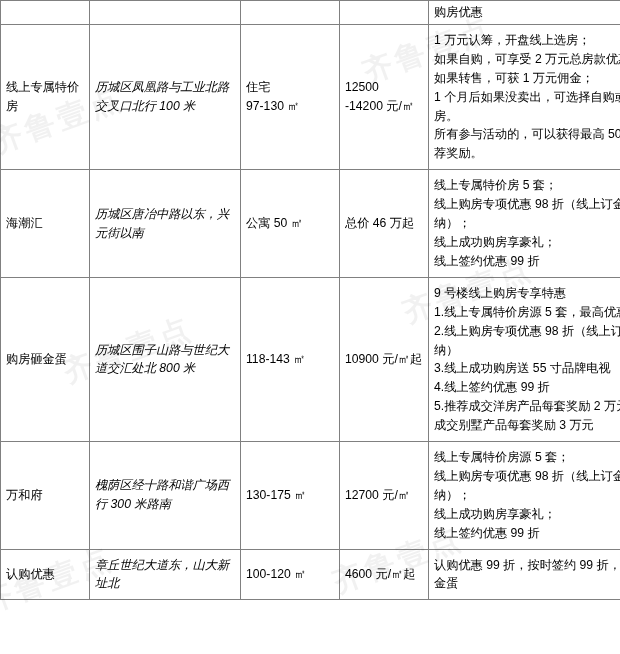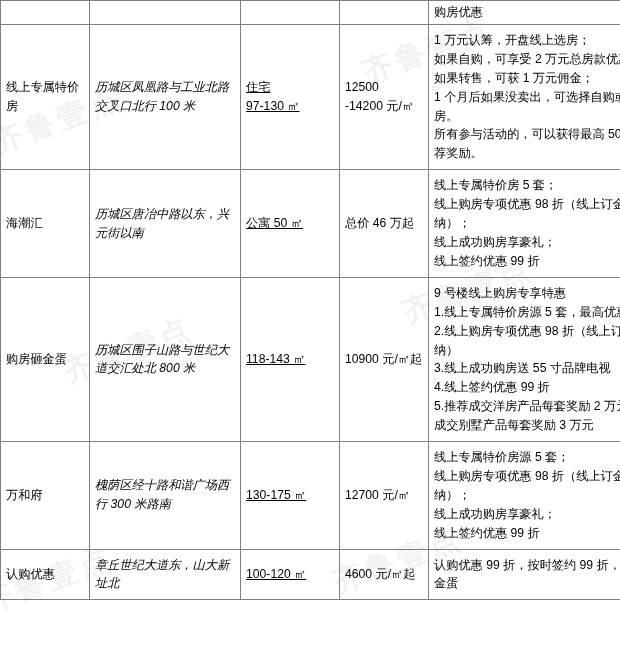--- a/index.html
+++ b/index.html
@@ -45,21 +45,21 @@
   table.main-table td {
     border: 1px solid #808080;
     vertical-align: middle;
     padding: 6px 5px;
     font-size: 12.2px;
     line-height: 1.55;
     word-break: break-all;
   }
   td.c0 { width: 78px; text-align: left; padding-left: 7px; }
   td.c1 { width: 140px; text-align: left; font-style: italic; }
-  td.c2 { width: 88px; text-align: left; text-decoration: underline; }
+  td.c2 { width: 88px; text-align: left; }
   td.c3 { width: 78px; text-align: left; }
   td.c4 { width: 232px; text-align: left; }
   .cell-text {
     white-space: pre-wrap;
     display: block;
   }
   tr.head-row td {
     height: 18px;
     padding-top: 2px;
     padding-bottom: 2px;

